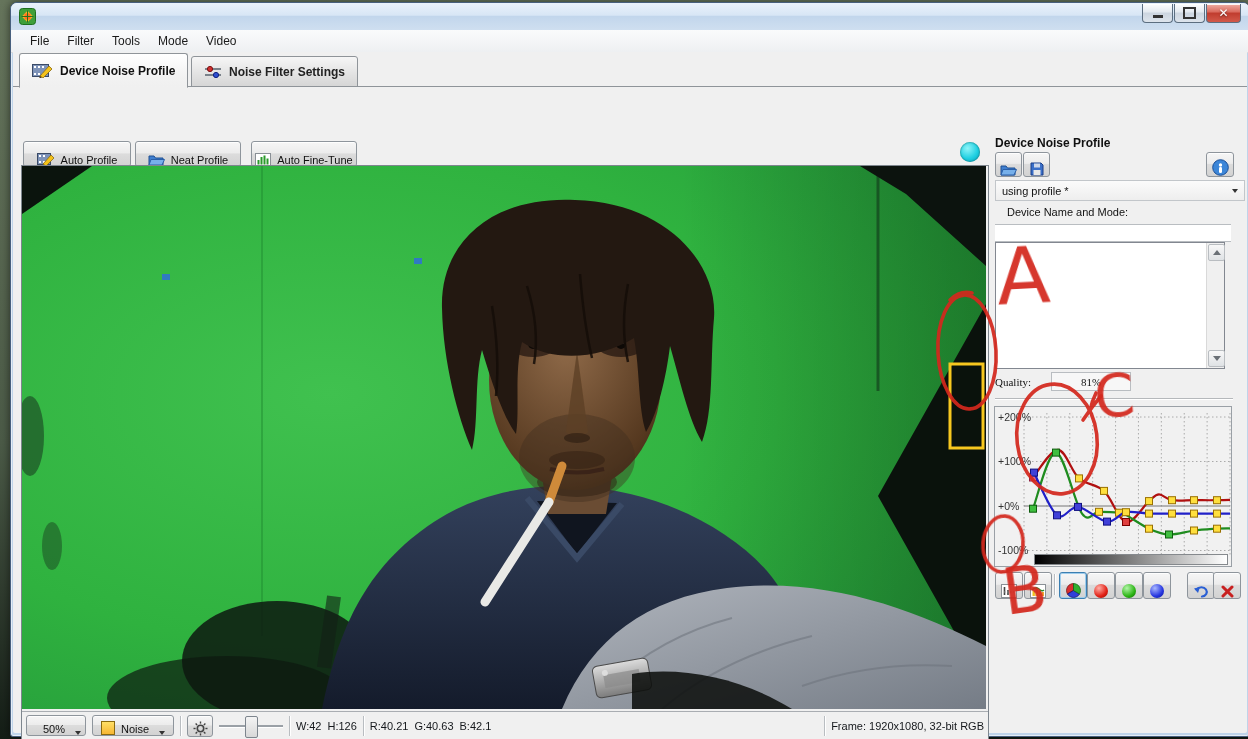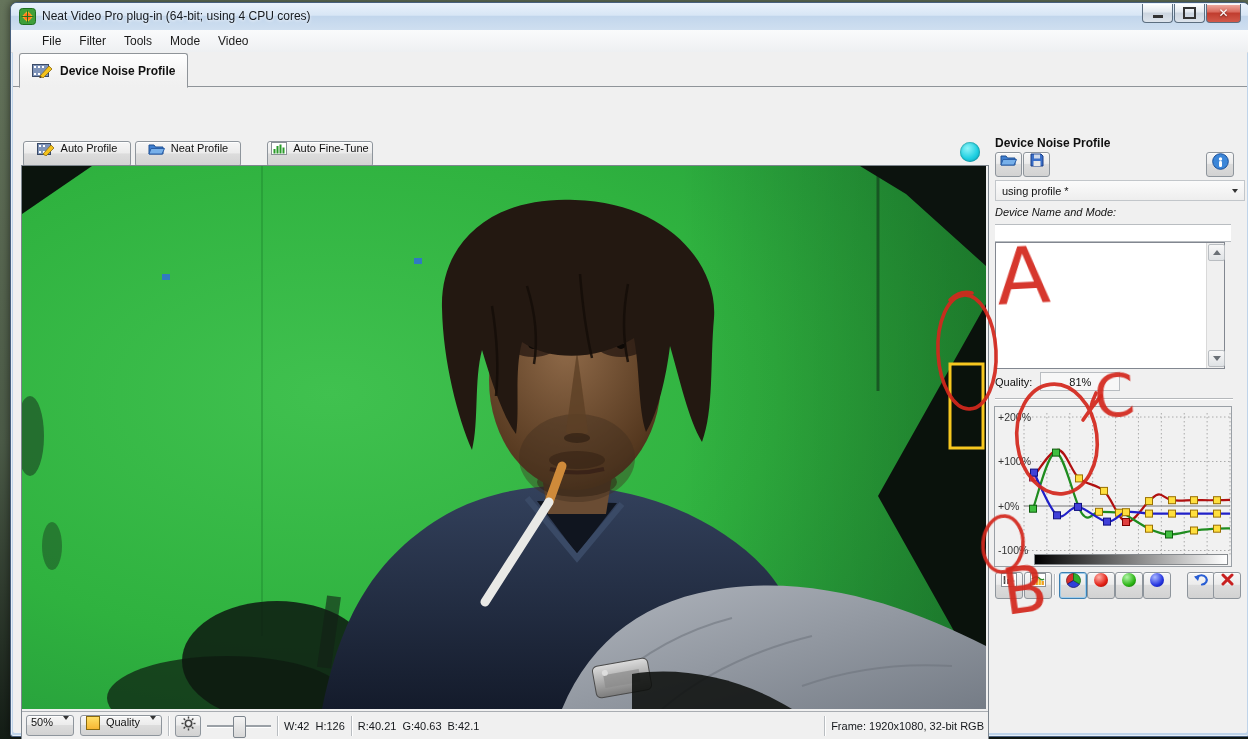--- a/index.html
+++ b/index.html
@@ -17,31 +17,31 @@
   .winbtns{position:absolute;top:1px;right:8px;display:flex;}
   .wbtn{height:18px;border:1px solid #5c6e80;border-top:none;border-radius:0 0 4px 4px;margin-left:1px;
        background:linear-gradient(180deg,#fdfdfd,#e3e9f0 45%,#ccd5e0 50%,#dde4ec);
        display:flex;align-items:center;justify-content:center;box-shadow:inset 0 1px 0 rgba(255,255,255,.9);}
   .wbtn.min,.wbtn.max{width:29px;}
   .wbtn.close{width:33px;background:linear-gradient(180deg,#f0b0a6,#d9695c 45%,#c03c2e 50%,#d2594a);}
   .gmin{width:10px;height:3px;background:#333;margin-top:7px;}
   .gmax{width:9px;height:8px;border:2px solid #333;background:transparent;}
   .gx{color:#fff;font-weight:bold;font-size:12px;text-shadow:0 1px 2px rgba(0,0,0,.5);}
   .menubar{position:absolute;left:0;top:27px;right:0;height:22px;background:linear-gradient(180deg,#fafbfc,#eef0f2);
-       border-bottom:1px solid #d8dbde;display:flex;align-items:center;padding-left:22px;}
+       border-bottom:1px solid #d8dbde;display:flex;align-items:center;padding-left:10px;}
   .menuitem{padding:3px 9px;font-size:12px;color:#1a1a1a;border-radius:2px;}
   #client{position:absolute;left:2px;top:49px;right:2px;bottom:3px;background:#f0f0f0;border-radius:0 0 2px 2px;}
   
   .tabline{position:absolute;left:0px;top:34px;right:0px;height:1px;background:#8f9499;}
   .tab{position:absolute;display:flex;align-items:center;gap:7px;font-size:12px;font-weight:bold;
        border:1px solid #8f9499;border-radius:3px 3px 0 0;padding:0 12px;}
   .tab.active{left:6px;top:1px;height:33px;background:linear-gradient(180deg,#ffffff,#f2f2f2 70%,#f0f0f0);border-bottom:1px solid #f0f0f0;z-index:2;}
   .tab.inactive{left:178px;top:4px;height:29px;background:linear-gradient(180deg,#f6f6f6,#e2e2e2 60%,#d6d6d6);color:#222;}
   
-  .btn{display:flex;align-items:flex-start;justify-content:center;gap:6px;
+  .btn{display:flex;align-items:flex-end;justify-content:center;gap:6px;
        border:1px solid #8e959c;border-radius:3px;color:#111;
        background:linear-gradient(180deg,#f6f6f6,#ececec 45%,#dcdcdc 50%,#d2d2d2);
        box-shadow:inset 0 1px 0 rgba(255,255,255,.85);font-size:11px;}
   .toolbtn{position:absolute;top:89px;height:24px;}
   .sep-v{width:1px;background:#b8bcc0;box-shadow:1px 0 0 #fff;}
   
   #previewbox{position:absolute;left:8px;top:113px;width:966px;height:573px;border:1px solid #7e868e;background:#f0f0f0;}
   #scene{position:absolute;left:0;top:0;width:964px;height:543px;background:#2fb23f;}
   #previewbar{position:absolute;left:0;bottom:0;right:0;height:27px;border-top:1px solid #a9adb2;
        display:flex;align-items:center;padding:0 4px;gap:6px;background:#f0f0f0;}
@@ -59,21 +59,21 @@
   .iconbtn{position:absolute;width:25px;height:23px;}
   .flat-combo{position:absolute;left:0;top:44px;width:236px;height:19px;border:1px solid #c2c6ca;background:linear-gradient(180deg,#fbfbfb,#eeeeee);
        display:flex;align-items:center;padding:0 6px;justify-content:space-between;}
   .fieldline{position:absolute;left:0;top:88px;width:236px;height:16px;background:#fff;border:1px solid #b9bdc1;border-width:1px 0 1px 0;}
   .listbox{position:absolute;left:0;top:106px;width:228px;height:125px;background:#fff;border:1px solid #828790;}
   .vscroll{position:absolute;right:0;top:0;width:17px;bottom:0;background:#f0f0f0;border-left:1px solid #d9d9d9;}
   .sbtn{position:absolute;left:1px;width:15px;height:15px;display:flex;align-items:center;justify-content:center;
        background:linear-gradient(180deg,#f8f8f8,#dfe2e5);border:1px solid #b9bdc1;border-radius:2px;}
   .tri-up{width:0;height:0;border-left:4px solid transparent;border-right:4px solid transparent;border-bottom:5px solid #6a7076;}
   .tri-dn{width:0;height:0;border-left:4px solid transparent;border-right:4px solid transparent;border-top:5px solid #6a7076;}
-  .quality{position:absolute;left:0;top:236px;display:flex;align-items:center;gap:8px;}
+  .quality{position:absolute;left:0;top:236px;display:flex;align-items:center;gap:20px;font-family:Liberation Serif, serif;}
   .qfield{width:78px;height:17px;border:1px solid #b9bdc1;background:#f7f7f7;display:flex;align-items:center;justify-content:center;}
   .etch{position:absolute;left:0;width:238px;height:0;border-top:1px solid #b5b8bb;border-bottom:1px solid #fff;}
   .graphbox{position:absolute;left:-1px;top:270px;width:236px;height:159px;border:1px solid #9aa0a6;background:#f1f1f1;}
   .ramp{position:absolute;left:39px;top:147px;width:192px;height:9px;border:1px solid #85898d;
        background:linear-gradient(90deg,#000,#fff);}
   .gbtnrow{position:absolute;left:0;top:436px;height:25px;}
   .gbtn{position:absolute;top:0;width:26px;height:25px;}
   .gbtn.sel{border:1px solid #3c7fb1;box-shadow:0 0 0 1px #9fcdec inset;}
   .ball{width:14px;height:14px;border-radius:50%;}
   .ball.red{background:radial-gradient(circle at 35% 30%,#ffb0a8,#e22015 60%,#8d0b02);}
@@ -94,21 +94,20 @@
         <svg width="17" height="17">
             <rect x="0.5" y="0.5" width="16" height="16" rx="3" fill="#3f9f3a" stroke="#1e6f1e"></rect>
           <g transform="translate(8.5,8.5)">
             <rect x="-4" y="-4" width="8" height="8" fill="#ffb020" transform="rotate(45)"></rect>
             <rect x="-3" y="-3" width="6" height="6" fill="#ff7020"></rect>
             <line x1="-6" y1="0" x2="6" y2="0" stroke="#2a6f1e" stroke-width="1"></line>
             <line x1="0" y1="-6" x2="0" y2="6" stroke="#2a6f1e" stroke-width="1"></line>
           </g>
           </svg>
       </div>
-      <div class="title">Neat Video Pro plug-in (64-bit; using 4 CPU cores)</div>
       <div class="winbtns">
         <div class="wbtn min">
             <span class="gmin"></span>
           </div>
         <div class="wbtn max">
             <span class="gmax"></span>
           </div>
         <div class="wbtn close">
             <span class="gx">✕</span>
           </div>
@@ -134,40 +133,49 @@
           <rect x="6" y="3" width="2" height="2" fill="#fff"></rect>
             <rect x="6" y="10" width="2" height="2" fill="#fff"></rect>
           <rect x="10" y="3" width="2" height="2" fill="#fff"></rect>
             <rect x="10" y="10" width="2" height="2" fill="#fff"></rect>
           <polygon points="8,13 17,3 20,6 11,15" fill="#f4c21a" stroke="#8a6a10" stroke-width="0.8"></polygon>
           <polygon points="8,13 10,15 7,15.5" fill="#5a3b12"></polygon>
         </svg>
         <span>Device Noise Profile</span>
       </div>
 
+      <div class="tab inactive">
+        <svg width="18" height="14">
+          <line x1="1" y1="4" x2="17" y2="4" stroke="#7a828a" stroke-width="2"></line>
+          <line x1="1" y1="10" x2="17" y2="10" stroke="#7a828a" stroke-width="2"></line>
+          <circle cx="6" cy="4" r="2.6" fill="#d03030" stroke="#7a1010"></circle>
+          <circle cx="12" cy="10" r="2.6" fill="#3050d0" stroke="#102080"></circle>
+        </svg>
+        <span>Noise Filter Settings</span>
+      </div>
 
       <div class="btn toolbtn" style="left:10px;width:106px;">
         <svg width="18" height="14">
           <rect x="0.5" y="1.5" width="13" height="11" fill="#7e93b8" stroke="#3a4a66"></rect>
           <rect x="2" y="3" width="2" height="2" fill="#fff"></rect>
             <rect x="2" y="9" width="2" height="2" fill="#fff"></rect>
           <rect x="6" y="3" width="2" height="2" fill="#fff"></rect>
             <rect x="6" y="9" width="2" height="2" fill="#fff"></rect>
           <polygon points="6,12 14,3 17,6 9,14" fill="#f4c21a" stroke="#8a6a10" stroke-width="0.8"></polygon>
         </svg>
         <span>Auto Profile</span>
       </div>
       <div class="btn toolbtn" style="left:122px;width:104px;">
         <svg width="17" height="13">
           <path d="M1,3 L6,3 L7.5,5 L15,5 L15,12 L1,12 Z" fill="#3f7fd0" stroke="#1e4f90"></path>
           <path d="M3,6.5 L16.5,6.5 L14,12 L1,12 Z" fill="#77b0ea" stroke="#2a5fa8"></path>
         </svg>
         <span>Neat Profile</span>
       </div>
-      <div class="btn toolbtn" style="left:238px;width:104px;margin-left:16px;">
+      <div class="btn toolbtn" style="left:238px;width:104px;">
         <svg width="16" height="13">
           <rect x="0.5" y="0.5" width="15" height="12" fill="#fff" stroke="#8a9096"></rect>
           <rect x="2.5" y="7" width="2" height="4.5" fill="#2a9a2a"></rect>
             <rect x="5.5" y="4" width="2" height="7.5" fill="#2a9a2a"></rect>
           <rect x="8.5" y="2.5" width="2" height="9" fill="#2a9a2a"></rect>
             <rect x="11.5" y="5.5" width="2" height="6" fill="#2a9a2a"></rect>
         </svg>
         <span>Auto Fine-Tune</span>
       </div>
 
@@ -259,27 +267,27 @@
               <rect x="-28" y="-16" width="56" height="32" rx="5" fill="url(#mg)" stroke="#4a4a4a"></rect>
               <rect x="-18" y="-6" width="36" height="13" fill="#8a8a8a" opacity="0.7"></rect>
               <circle cx="-16" cy="-8" r="3" fill="#ddd"></circle>
             </g>
             <path d="M610,508 C660,500 720,512 770,543 L610,543 Z" fill="#0a0d0a" opacity="0.85"></path>
           </g>
           <rect x="928" y="198" width="33" height="84" fill="none" stroke="#f7c71f" stroke-width="3"></rect>
         </svg>
 
         <div id="previewbar">
-          <div class="btn" style="width:46px;height:19px;">
+          <div class="btn" style="width:46px;height:19px;padding-left:12px;">
             <span>50%</span>
             <span class="combo-arrow"></span>
           </div>
           <div class="btn" style="width:80px;height:19px;">
             <span class="swatch"></span>
-            <span>Quality</span>
+            <span>Noise</span>
             <span class="combo-arrow"></span>
           </div>
           <div class="barsep"></div>
           <div class="btn" style="width:24px;height:20px;">
             <svg width="15" height="15">
               <circle cx="7.5" cy="7.5" r="3.2" fill="none" stroke="#444" stroke-width="1.6"></circle>
               <g stroke="#444" stroke-width="1.4">
                 <line x1="7.5" y1="0.5" x2="7.5" y2="2.6"></line>
                   <line x1="7.5" y1="12.4" x2="7.5" y2="14.5"></line>
                 <line x1="0.5" y1="7.5" x2="2.6" y2="7.5"></line>
@@ -331,21 +339,21 @@
             <circle cx="8.5" cy="6" r="1.7" fill="#fff"></circle>
             <rect x="7" y="8" width="3" height="6" rx="1.2" fill="#fff"></rect>
           </svg>
         </div>
 
         <div class="flat-combo">
           <span>using profile *</span>
           <span class="combo-arrow"></span>
         </div>
 
-        <div style="position:absolute;left:0;top:70px;font-style:italic;">Device Name and Mode:</div>
+        <div style="position:absolute;left:12px;top:70px;">Device Name and Mode:</div>
         <div class="fieldline"></div>
 
         <div class="listbox">
           <div class="vscroll">
             <div class="sbtn" style="top:1px;">
                 <span class="tri-up"></span>
               </div>
             <div class="sbtn" style="bottom:1px;top:auto;">
                 <span class="tri-dn"></span>
               </div>

